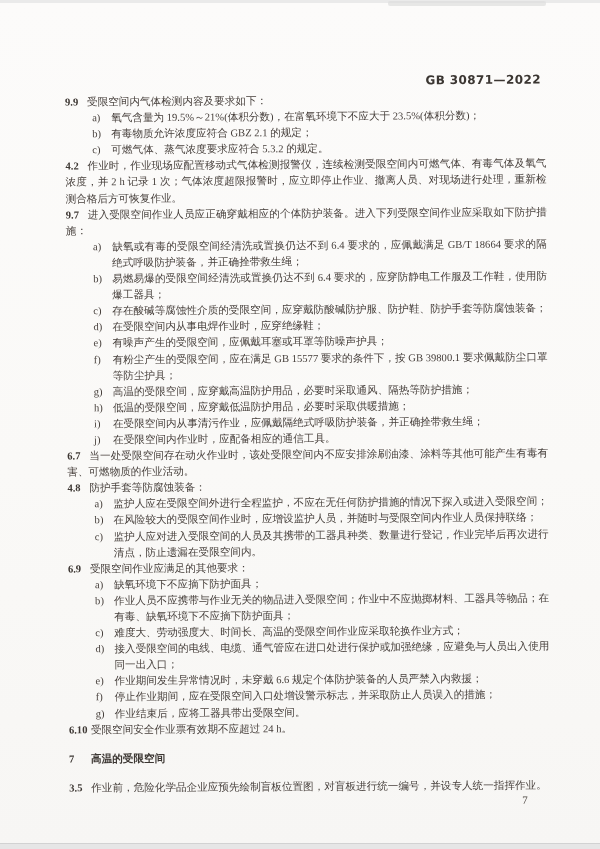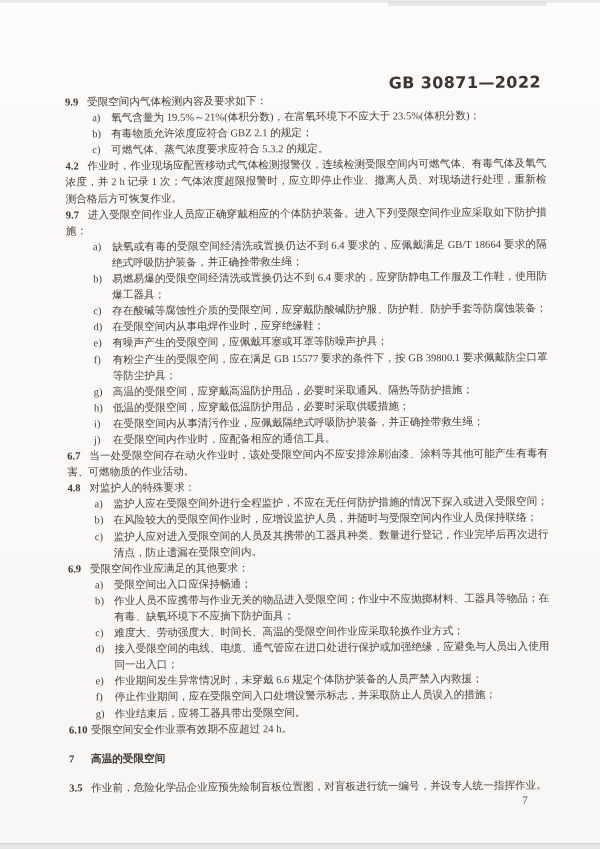--- a/index.html
+++ b/index.html
@@ -24,21 +24,21 @@
     background:#e6e6e6;border-top:1px solid #d2d2d2;
   }
   .page{
     position:absolute;top:3px;left:0;right:0;bottom:5px;
     transform:rotate(-0.35deg);transform-origin:50% 50%;
     color:#46403b;
   }
   .running-header{
     position:absolute;top:71px;right:57px;
     font-family:"DejaVu Sans","Liberation Sans",sans-serif;
-    font-weight:bold;font-size:16px;letter-spacing:.4px;color:#3b3632;
+    font-weight:bold;font-size:12px;letter-spacing:.4px;color:#3b3632;
   }
   .content{
     position:absolute;left:67px;top:90px;width:481px;
     font-size:10.6px;line-height:16.1px;text-align:justify;
     color:#453e3a;
   }
   .content p{margin:0;}
   .clause .num{
     font-weight:bold;display:inline-block;min-width:22px;color:#3e3834;
   }
@@ -76,26 +76,26 @@
         <p class="item"><span class="num">b)</span><span class="txt">易燃易爆的受限空间经清洗或置换仍达不到 6.4 要求的，应穿防静电工作服及工作鞋，使用防爆工器具；</span></p>
         <p class="item"><span class="num">c)</span><span class="txt">存在酸碱等腐蚀性介质的受限空间，应穿戴防酸碱防护服、防护鞋、防护手套等防腐蚀装备；</span></p>
         <p class="item"><span class="num">d)</span><span class="txt">在受限空间内从事电焊作业时，应穿绝缘鞋；</span></p>
         <p class="item"><span class="num">e)</span><span class="txt">有噪声产生的受限空间，应佩戴耳塞或耳罩等防噪声护具；</span></p>
         <p class="item"><span class="num">f)</span><span class="txt">有粉尘产生的受限空间，应在满足 GB 15577 要求的条件下，按 GB 39800.1 要求佩戴防尘口罩等防尘护具；</span></p>
         <p class="item"><span class="num">g)</span><span class="txt">高温的受限空间，应穿戴高温防护用品，必要时采取通风、隔热等防护措施；</span></p>
         <p class="item"><span class="num">h)</span><span class="txt">低温的受限空间，应穿戴低温防护用品，必要时采取供暖措施；</span></p>
         <p class="item"><span class="num">i)</span><span class="txt">在受限空间内从事清污作业，应佩戴隔绝式呼吸防护装备，并正确拴带救生绳；</span></p>
         <p class="item"><span class="num">j)</span><span class="txt">在受限空间内作业时，应配备相应的通信工具。</span></p>
         <p class="clause"><span class="num">6.7</span><span class="txt">当一处受限空间存在动火作业时，该处受限空间内不应安排涂刷油漆、涂料等其他可能产生有毒有害、可燃物质的作业活动。</span></p>
-        <p class="clause"><span class="num">4.8</span><span class="txt">对监护人的特殊要求：</span></p>
+        <p class="clause"><span class="num">4.8</span><span class="txt">防护手套等防腐蚀装备：</span></p>
         <p class="item"><span class="num">a)</span><span class="txt">监护人应在受限空间外进行全程监护，不应在无任何防护措施的情况下探入或进入受限空间；</span></p>
         <p class="item"><span class="num">b)</span><span class="txt">在风险较大的受限空间作业时，应增设监护人员，并随时与受限空间内作业人员保持联络；</span></p>
         <p class="item"><span class="num">c)</span><span class="txt">监护人应对进入受限空间的人员及其携带的工器具种类、数量进行登记，作业完毕后再次进行清点，防止遗漏在受限空间内。</span></p>
         <p class="clause"><span class="num">6.9</span><span class="txt">受限空间作业应满足的其他要求：</span></p>
-        <p class="item"><span class="num">a)</span><span class="txt">受限空间出入口应保持畅通；</span></p>
+        <p class="item"><span class="num">a)</span><span class="txt">缺氧环境下不应摘下防护面具；</span></p>
         <p class="item"><span class="num">b)</span><span class="txt">作业人员不应携带与作业无关的物品进入受限空间；作业中不应抛掷材料、工器具等物品；在有毒、缺氧环境下不应摘下防护面具；</span></p>
         <p class="item"><span class="num">c)</span><span class="txt">难度大、劳动强度大、时间长、高温的受限空间作业应采取轮换作业方式；</span></p>
         <p class="item"><span class="num">d)</span><span class="txt">接入受限空间的电线、电缆、通气管应在进口处进行保护或加强绝缘，应避免与人员出入使用同一出入口；</span></p>
         <p class="item"><span class="num">e)</span><span class="txt">作业期间发生异常情况时，未穿戴 6.6 规定个体防护装备的人员严禁入内救援；</span></p>
         <p class="item"><span class="num">f)</span><span class="txt">停止作业期间，应在受限空间入口处增设警示标志，并采取防止人员误入的措施；</span></p>
         <p class="item"><span class="num">g)</span><span class="txt">作业结束后，应将工器具带出受限空间。</span></p>
         <p class="clause"><span class="num">6.10</span><span class="txt">受限空间安全作业票有效期不应超过 24 h。</span></p>
         <p class="heading"><span class="num">7</span><span class="txt">高温的受限空间</span></p>
         <p class="clause"><span class="num">3.5</span><span class="txt">作业前，危险化学品企业应预先绘制盲板位置图，对盲板进行统一编号，并设专人统一指挥作业。</span></p>
       </div>

